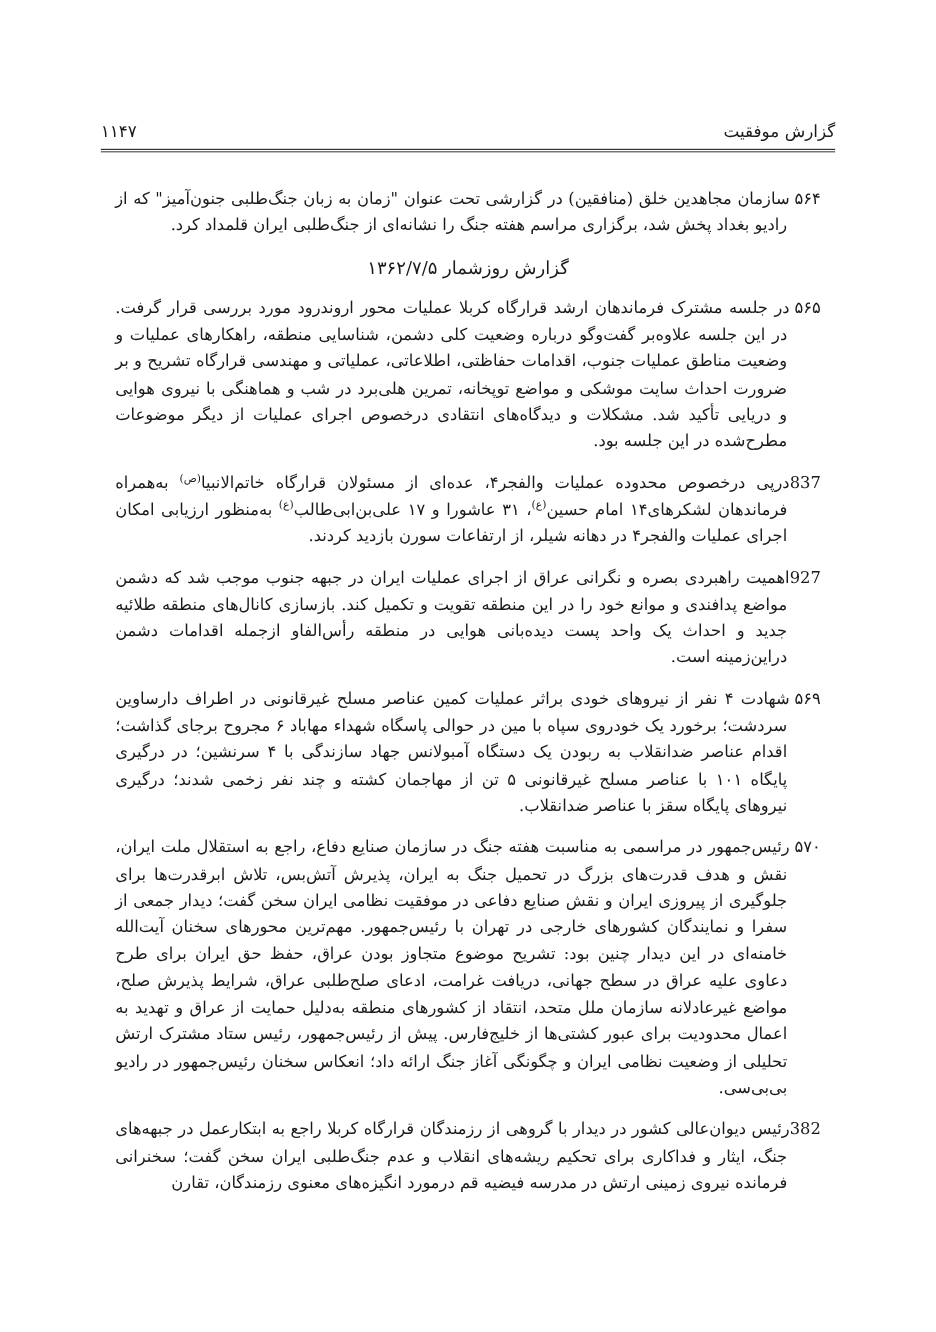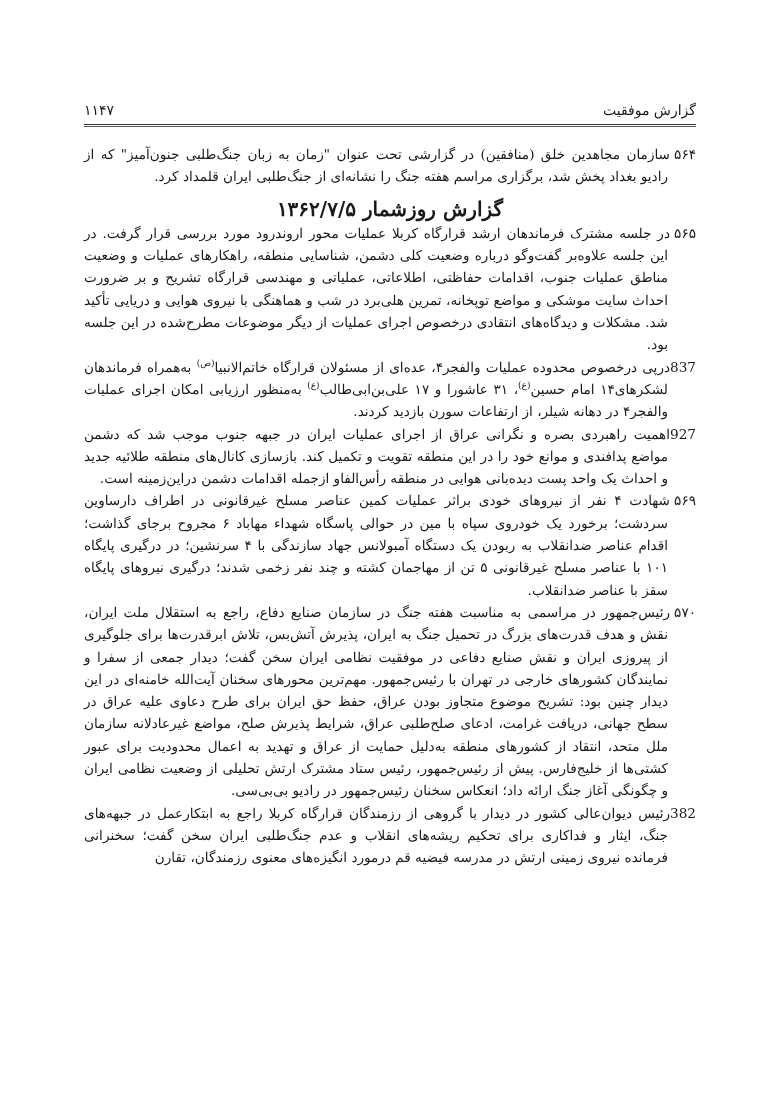--- a/index.html
+++ b/index.html
@@ -6,24 +6,24 @@
   body { width: 780px; height: 1110px; position: relative; overflow: hidden;
          font-family: "DejaVu Serif", "Liberation Serif", serif; color: #1a1a1a; }
   .page { position: absolute; left: 84px; top: 0; width: 612px; direction: rtl; }
   .running-header { position: absolute; top: 92px; left: 0; right: 0; height: 26px;
                     display: flex; justify-content: space-between; align-items: flex-end;
                     font-size: 14px; }
   .header-rule { position: absolute; top: 124px; left: 0; right: 0; height: 0;
                  border-top: 1.5px solid #333; border-bottom: 1px solid #555; padding-top: 1px; }
   .body { position: absolute; top: 143px; left: 0; right: 0; font-size: 13.6px; line-height: 22.3px;
           text-align: justify; }
-  .entry { margin: 0; padding-right: 28px; text-indent: -28px; text-align: justify; }
+  .entry { margin: 12px; padding-right: 28px; text-indent: -28px; text-align: justify; }
   .entry .num { display: inline-block; width: 26px; text-indent: 0; }
   .cont { margin: 0; padding-right: 28px; text-align: justify; }
-  .section-title { text-align: center; font-weight: bold; font-size: 20px; margin: 10px 0 2px 0; }
+  .section-title { text-align: center; font-weight: normal; font-size: 15px; margin: 10px 0 2px 0; }
   sup { font-size: 9px; line-height: 0; }
 </style>
 </head>
 <body>
 
 <div class="page">
   <div class="running-header">
     <span>گزارش موفقیت</span>
     <span>۱۱۴۷</span>
   </div>

